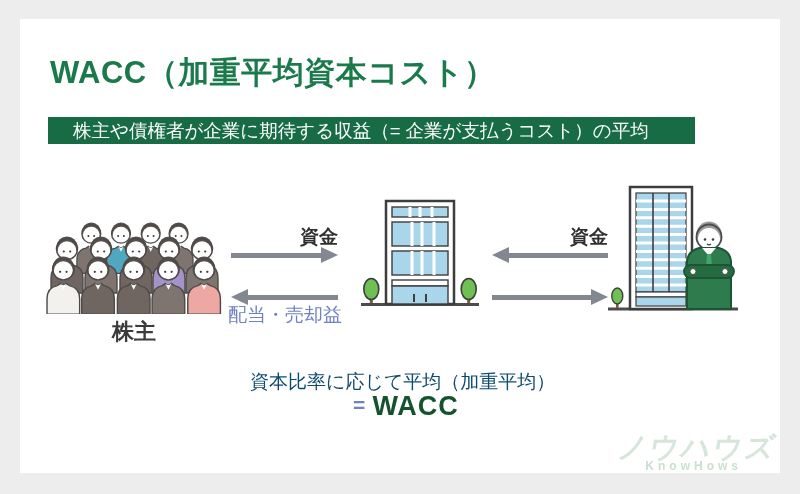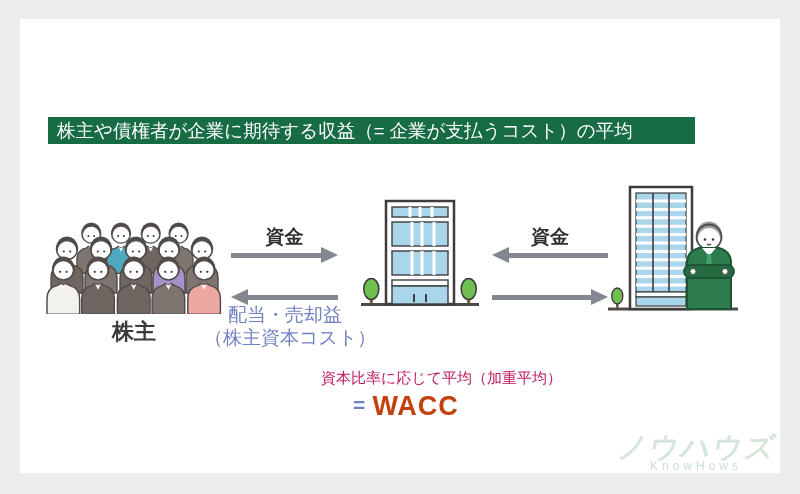--- a/index.html
+++ b/index.html
@@ -11,60 +11,61 @@
   }
   .stage{position:absolute;left:0;top:0;width:800px;height:494px;}
   .card{position:absolute;left:20px;top:19px;width:760px;height:454px;background:#ffffff;}
   .title{
     position:absolute;left:50px;top:52px;
     font-size:31px;font-weight:800;color:#1b7a4c;letter-spacing:0.5px;white-space:nowrap;
   }
   .banner{
     position:absolute;left:48px;top:117px;width:647px;height:27px;
     background:#176b45;color:#ffffff;font-size:18.5px;line-height:27px;
-    padding-left:9px;box-sizing:border-box;white-space:nowrap;
+    padding-left:25px;box-sizing:border-box;white-space:nowrap;
   }
   .grouplabel{
     position:absolute;font-size:22px;font-weight:bold;color:#3b3b3b;text-align:center;white-space:nowrap;
   }
   .flowlabel{
-    position:absolute;font-size:19px;font-weight:bold;color:#2f2f2f;text-align:center;white-space:nowrap;
+    position:absolute;font-size:19px;font-weight:bold;color:#2f2f2f;text-align:right;white-space:nowrap;
   }
   .costlabel{
     position:absolute;font-size:19px;line-height:23px;color:#7182c1;text-align:center;white-space:nowrap;
   }
   .arrow{position:absolute;height:16px;}
   .arrow .bar{position:absolute;top:5.5px;height:5px;background:#83878f;}
   .arrow.right .bar{left:0;right:14px;}
   .arrow.left  .bar{left:14px;right:0;}
   .arrow .head{position:absolute;top:0;width:0;height:0;border-top:8px solid transparent;border-bottom:8px solid transparent;}
   .arrow.right .head{right:0;border-left:17px solid #83878f;}
   .arrow.left  .head{left:0;border-right:17px solid #83878f;}
-  .summary1{position:absolute;left:250px;top:369px;width:312px;text-align:right;
-    font-size:15px;color:#be185d;white-space:nowrap;}
+  .summary1{position:absolute;left:250px;top:369px;width:312px;text-align:left;
+    font-size:19px;color:#0c4a6e;white-space:nowrap;}
   .summary2{position:absolute;left:250px;top:391px;width:312px;text-align:center;white-space:nowrap;}
   .summary2 .eq{font-size:21px;font-weight:bold;color:#7182c1;vertical-align:3px;margin-right:7px;}
-  .summary2 .wacc{font-size:27px;font-weight:800;color:#c2410c;letter-spacing:1px;}
+  .summary2 .wacc{font-size:27px;font-weight:800;color:#14532d;letter-spacing:1px;}
   .logo-kana{
     position:absolute;right:24px;top:428px;
     font-size:29px;font-weight:800;color:#d6e6da;letter-spacing:2px;
     transform:skewX(-10deg);white-space:nowrap;
   }
   .logo-latin{
     position:absolute;right:58px;top:459px;
-    font-size:12px;font-weight:normal;color:#c9dfcf;letter-spacing:4px;white-space:nowrap;
+    font-size:12px;font-weight:bold;color:#c9dfcf;letter-spacing:4px;white-space:nowrap;
   }
   svg{display:block;}
 </style>
 </head>
 <body>
 
 <div class="stage">
   <div class="card"></div>
 
+  <div class="title">WACC（加重平均資本コスト）</div>
 
   <div class="banner">株主や債権者が企業に期待する収益（= 企業が支払うコスト）の平均</div>
 
   <svg class="crowd" style="position:absolute;left:44px;top:216px;" width="178" height="98" viewBox="0 0 178 98">
     <defs>
       <g id="psn">
         <circle cx="17" cy="11" r="10.5" fill="#55504d"></circle>
         <circle cx="17" cy="14.5" r="9.3" fill="#fefefe"></circle>
         <circle cx="17" cy="13" r="10.5" fill="none" stroke="#4f4a47" stroke-width="1.5"></circle>
         <circle cx="13.8" cy="15.5" r="1.1" fill="#3a3a3a"></circle>
@@ -100,21 +101,20 @@
   <div class="arrow right" style="left:231px;top:247px;width:107px;">
     <div class="bar"></div>
     <div class="head"></div>
   </div>
   <div class="arrow left" style="left:231px;top:289px;width:107px;">
     <div class="bar"></div>
     <div class="head"></div>
   </div>
   <div class="costlabel" style="left:204px;top:303px;width:162px;">
     <div>配当・売却益</div>
-    <div>（株主資本コスト）</div>
   </div>
 
   <svg style="position:absolute;left:358px;top:196px;" width="124" height="112" viewBox="0 0 124 112">
     <line x1="3" y1="108.5" x2="121" y2="108.5" stroke="#4c4c4c" stroke-width="3"></line>
     <rect x="28" y="5" width="68" height="103" fill="#ffffff" stroke="#3d3d3d" stroke-width="2.5"></rect>
     <rect x="34" y="11" width="56" height="10" fill="#a9d6ea" stroke="#3d3d3d" stroke-width="1.4"></rect>
     <line x1="52" y1="11" x2="52" y2="21" stroke="#ffffff" stroke-width="3"></line>
     <line x1="62" y1="11" x2="62" y2="21" stroke="#ffffff" stroke-width="3"></line>
     <line x1="74" y1="11" x2="74" y2="21" stroke="#ffffff" stroke-width="3"></line>
     <rect x="34" y="26" width="56" height="24" fill="#a9d6ea" stroke="#3d3d3d" stroke-width="1.4"></rect>

